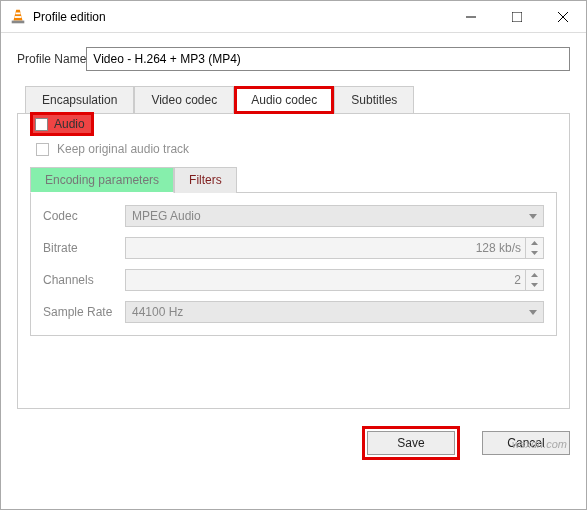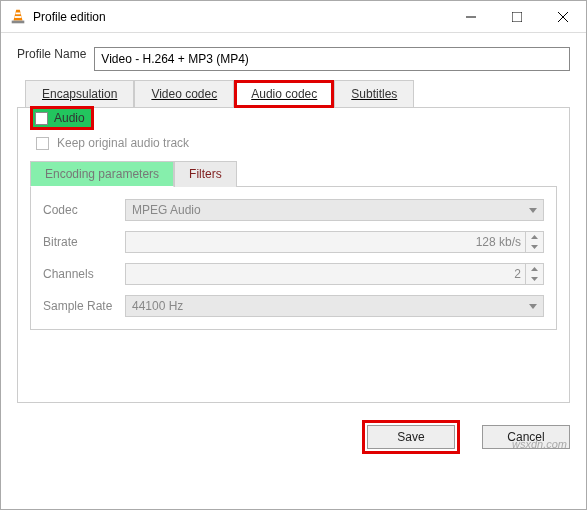--- a/index.html
+++ b/index.html
@@ -4,29 +4,29 @@
   <style>
     * { box-sizing: border-box; margin: 0; padding: 0; }
     body { font-family: "Segoe UI", Tahoma, sans-serif; font-size: 12px; background: #fff; width: 587px; height: 510px; overflow: hidden; border: 1px solid #aaa; }
     .titlebar { display: flex; align-items: center; height: 32px; padding: 0 0 0 8px; border-bottom: 1px solid #ddd; }
     .titlebar .app-icon { width: 18px; height: 18px; margin-right: 6px; display: inline-block; }
     .titlebar .title { flex: 1; font-size: 12px; color: #000; }
     .winbtns { display: flex; height: 100%; }
     .winbtn { width: 46px; display: flex; align-items: center; justify-content: center; color: #000; }
     .winbtn svg { stroke: #000; }
     .content { padding: 14px 16px 10px 16px; }
-    .row-name { display: flex; align-items: flex-start; gap: 8px; margin-bottom: 8px; }
+    .row-name { display: flex; align-items: center; margin-bottom: 14px; }
     .row-name label { color: #333; font-size: 12px; }
     .text-input { flex: 1; height: 24px; border: 1px solid #888; padding: 8px 6px; font-size: 12px; background: #fff; }
-    .tabs { display: flex; margin-left: 8px; text-decoration: underline; }
+    .tabs { display: flex; margin-left: 8px; }
     .tab { padding: 6px 16px; border: 1px solid #ccc; border-bottom: none; background: #f0f0f0; color: #333; margin-right: 0; position: relative; top: 1px; }
     .tab.active { background: #fff; border-color: #ccc; border-bottom: 1px solid #fff; z-index: 2; }
     .tab.highlight { border: 3px solid #e00000; padding: 4px 14px; }
     .tab-body { border: 1px solid #ccc; padding: 12px; min-height: 296px; position: relative; }
-    .fieldset-head { position: absolute; top: -2px; left: 12px; background: #22c55e; padding: 0 4px; display: flex; align-items: center; gap: 6px; z-index: 3; }
+    .fieldset-head { position: absolute; top: -2px; left: 12px; background: #ef4444; padding: 0 4px; display: flex; align-items: center; gap: 6px; z-index: 3; }
     .fieldset-head.highlight { border: 3px solid #e00000; padding: 2px 6px 2px 2px; }
     .checkbox { width: 13px; height: 13px; border: 1px solid #888; background: #fff; display: inline-block; }
     .chk-label { color: #333; font-size: 12px; }
     .keep-row { display: flex; align-items: center; gap: 8px; margin: 16px 0 10px 6px; opacity: 0.55; }
     .subtabs { display: flex; margin-top: 4px; }
     .subtab { padding: 5px 14px; border: 1px solid #ccc; border-bottom: none; background: #eaeaea; color: #7f1d1d; position: relative; top: 1px; }
     .subtab.active { background: #86efac; color: #777; border-bottom: 1px solid #fff; z-index: 2; }
     .param-body { border: 1px solid #ccc; padding: 12px 12px 12px 12px; }
     .param-row { display: flex; align-items: center; margin-bottom: 10px; }
     .param-label { width: 82px; color: #888; font-size: 12px; }

